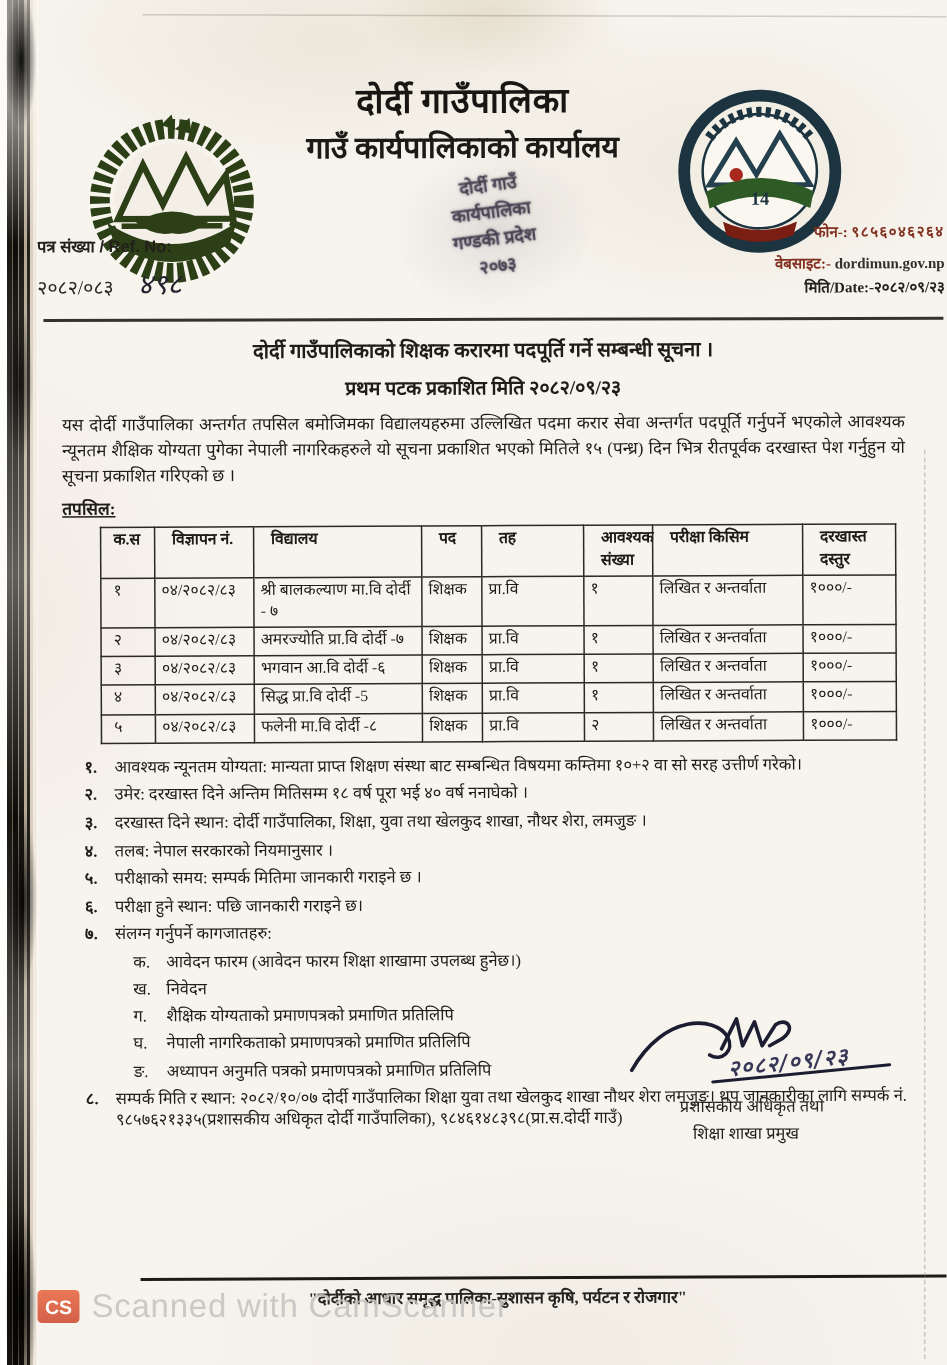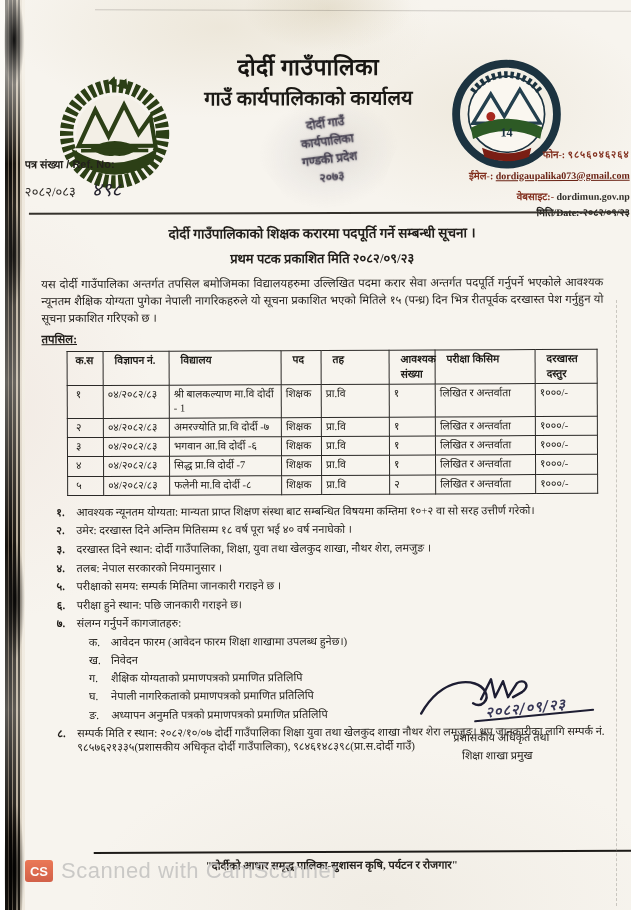--- a/index.html
+++ b/index.html
@@ -158,24 +158,20 @@
         <span class="ref-printed">२०८२/०८३</span>
         <span class="ref-hand">४९८</span>
       </div>
     </div>
 
     <div class="contact">
       <div class="row">
         <span class="lab">फोन-:</span>
         <span class="phone-val">९८५६०४६२६४</span>
       </div>
-      <div class="row">
-        <span class="lab">ईमेल-:</span>
-        <span class="email-val">dordigaupalika073@gmail.com</span>
-      </div>
       <div class="row" style="margin-bottom:2px;">
         <span class="lab">वेबसाइट:-</span>
         <span class="web-val">dordimun.gov.np</span>
       </div>
       <div class="row date-row">
         <span class="date-val">मिति/Date:-</span><span class="date-val">२०८२/०९/२३</span>
       </div>
     </div>
 
     <div class="rule-top"></div>
@@ -208,21 +204,21 @@
 संख्या</th>
               <th>परीक्षा किसिम</th>
               <th>दरखास्त
 दस्तुर</th>
             </tr>
           </thead>
         <tbody>
             <tr>
               <td>१</td>
               <td>०४/२०८२/८३</td>
-              <td>श्री बालकल्याण मा.वि दोर्दी - 1</td>
+              <td>श्री बालकल्याण मा.वि दोर्दी - ७</td>
               <td>शिक्षक</td>
               <td>प्रा.वि</td>
               <td>१</td>
               <td>लिखित र अन्तर्वाता</td>
               <td>१०००/-</td>
             </tr>
             <tr>
               <td>२</td>
               <td>०४/२०८२/८३</td>
               <td>अमरज्योति प्रा.वि दोर्दी -७</td>
@@ -238,21 +234,21 @@
               <td>भगवान आ.वि दोर्दी -६</td>
               <td>शिक्षक</td>
               <td>प्रा.वि</td>
               <td>१</td>
               <td>लिखित र अन्तर्वाता</td>
               <td>१०००/-</td>
             </tr>
             <tr>
               <td>४</td>
               <td>०४/२०८२/८३</td>
-              <td>सिद्ध प्रा.वि दोर्दी -7</td>
+              <td>सिद्ध प्रा.वि दोर्दी -5</td>
               <td>शिक्षक</td>
               <td>प्रा.वि</td>
               <td>१</td>
               <td>लिखित र अन्तर्वाता</td>
               <td>१०००/-</td>
             </tr>
             <tr>
               <td>५</td>
               <td>०४/२०८२/८३</td>
               <td>फलेनी मा.वि दोर्दी -८</td>

